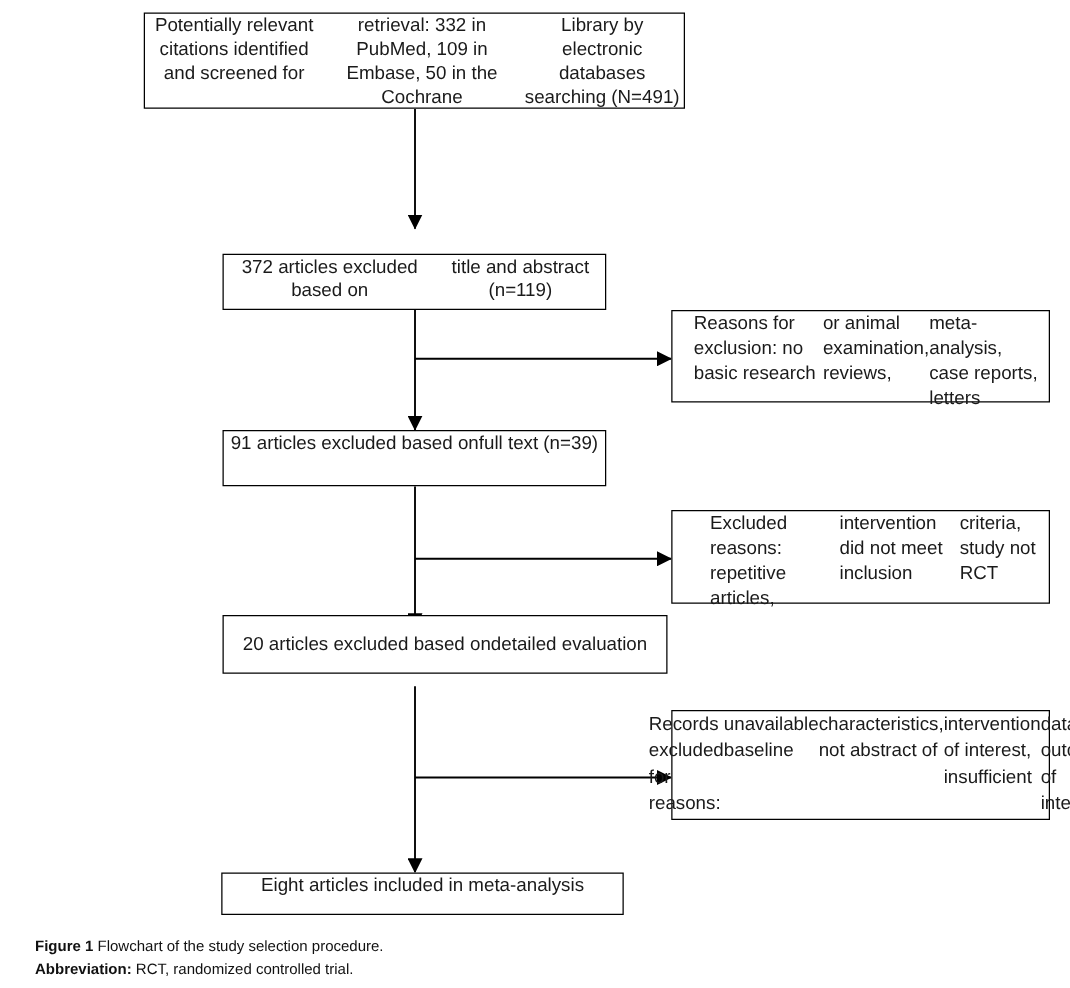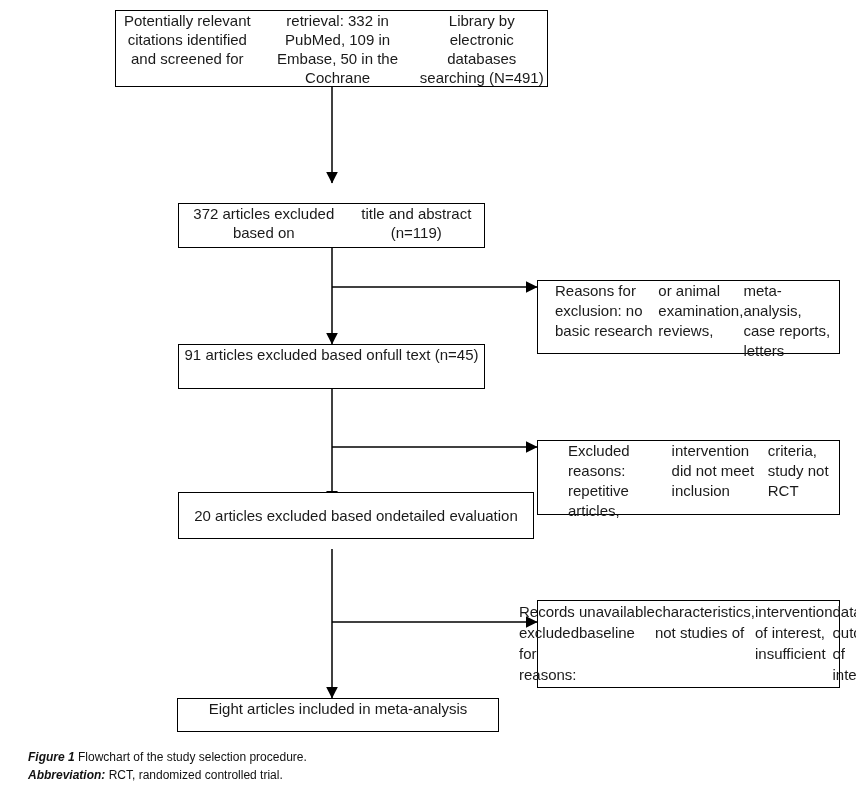--- a/index.html
+++ b/index.html
@@ -28,21 +28,21 @@
     position: absolute;
     box-sizing: border-box;
     background: #ffffff;
     border: 1.5px solid #000000;
     display: flex;
     flex-direction: row;
     justify-content: center;
     font-size: 15px;
   }
   .box.centered { text-align: center; line-height: 19px; }
-  .box.leftalign { text-align: left; line-height: 20px; margin-top: 32px; }
+  .box.leftalign { text-align: left; line-height: 20px; }
 
   
   #box-identification   { left: 115px; top: 10px;  width: 433px; height: 77px; }
   #box-title-abstract   { left: 178px; top: 183px; width: 307px; height: 45px; margin-top: 20px; }
   #box-full-text        { left: 178px; top: 344px; width: 307px; height: 45px; }
   #box-detailed-eval    { left: 178px; top: 492px; width: 356px; height: 47px; align-items: center; }
   #box-included         { left: 177px; top: 698px; width: 322px; height: 34px; }
 
   
   #box-reasons-1 { left: 537px; top: 248px; width: 303px; height: 74px;  padding-left: 17px; padding-right: 8px; }
@@ -50,21 +50,21 @@
   #box-reasons-3 { left: 537px; top: 568px; width: 303px; height: 88px; padding-left: 40px; padding-right: 8px; line-height: 21px; }
 
   .caption {
     position: absolute;
     left: 28px;
     top: 748px;
     font-size: 12px;
     line-height: 18px;
     color: #111111;
   }
-  .caption .bold { font-weight: 700; font-style: italic; }
+  .caption .bold { font-weight: 700; }
 </style>
 </head>
 <body>
 
 <div id="figure-canvas">
 
   <svg id="arrow-layer" viewBox="0 0 856 790" xmlns="http://www.w3.org/2000/svg">
     <defs>
       <marker id="arrowhead" viewBox="0 0 10 10" refX="9.5" refY="5" markerWidth="8" markerHeight="8" orient="auto">
         <path d="M0,0 L10,5 L0,10 z" fill="#000000"></path>
@@ -91,38 +91,38 @@
   </div>
 
   <div class="box leftalign" id="box-reasons-1">
     <div>Reasons for exclusion: no basic research</div>
     <div>or animal examination, reviews,</div>
     <div>meta-analysis, case reports, letters</div>
   </div>
 
   <div class="box centered" id="box-full-text">
     <div>91 articles excluded based on</div>
-    <div>full text (n=45)</div>
+    <div>full text (n=39)</div>
   </div>
 
   <div class="box leftalign" id="box-reasons-2">
     <div>Excluded reasons: repetitive articles,</div>
     <div>intervention did not meet inclusion</div>
     <div>criteria, study not RCT</div>
   </div>
 
   <div class="box centered" id="box-detailed-eval">
     <div>20 articles excluded based on</div>
     <div>detailed evaluation</div>
   </div>
 
   <div class="box leftalign" id="box-reasons-3">
     <div>Records excluded for reasons:</div>
     <div>unavailable baseline</div>
-    <div>characteristics, not studies of</div>
+    <div>characteristics, not abstract of</div>
     <div>intervention of interest, insufficient</div>
     <div>data on outcome of interest</div>
   </div>
 
   <div class="box centered" id="box-included">
     <div>Eight articles included in meta-analysis</div>
   </div>
 
   <div class="caption">
     <div>

